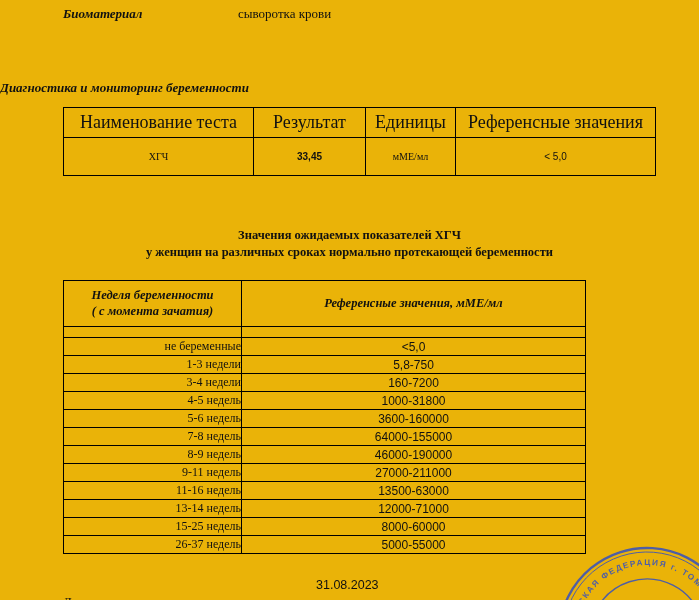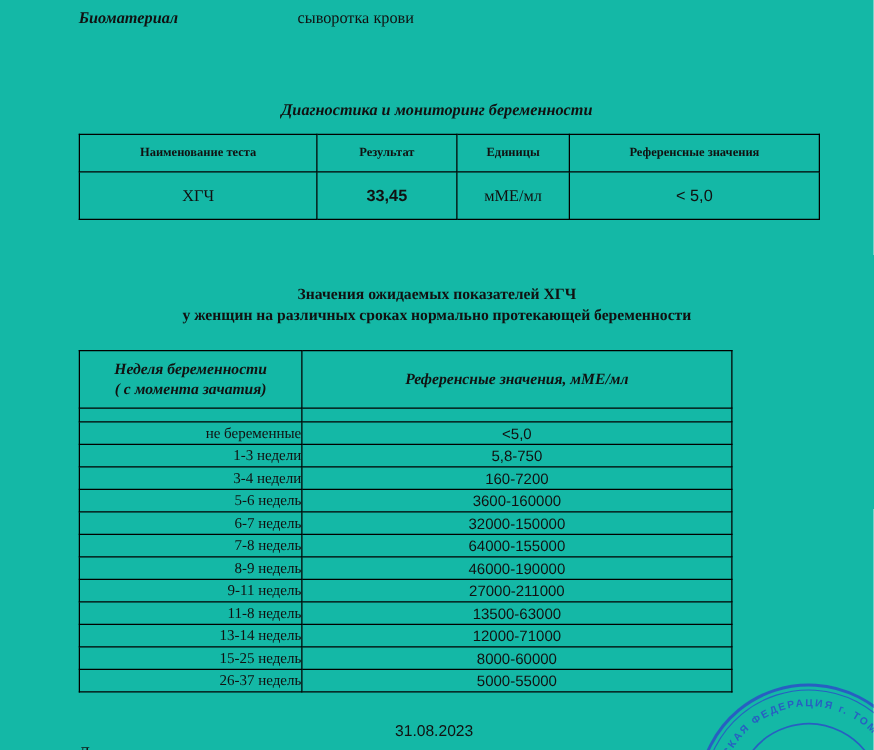--- a/index.html
+++ b/index.html
@@ -1,48 +1,48 @@
 <!DOCTYPE html>
 <html><head>
 <meta charset="utf-8">
 <style>
   * { margin: 0; padding: 0; box-sizing: border-box; }
   html, body { background: #ffffff; }
   .page {
     position: relative;
     width: 699px;
     height: 600px;
-    background: #14b8a6;
+    background: #eab308;
     overflow: hidden;
     font-family: "Liberation Serif", serif;
     color: #111111;
   }
 
   
   .bio-line { position: absolute; top: 6px; left: 63px; height: 18px; width: 560px; font-size: 13px; }
   .bio-label { position: absolute; left: 0; top: 0; font-weight: bold; font-style: italic; }
   .bio-value { position: absolute; left: 175px; top: 0; }
 
   
   .doc-title {
     position: absolute; top: 52px; left: 0; width: 100%;
     text-align: center; font-size: 15px; font-weight: bold; letter-spacing: 0.4px;
   }
   .doc-subtitle {
     position: absolute; top: 80px; left: 0; width: 100%;
-    text-align: center; font-size: 13px; font-weight: bold; font-style: italic;
+    font-size: 13px; font-weight: bold; font-style: italic;
   }
 
   
   table { border-collapse: collapse; table-layout: fixed; }
   td, th { border: 1px solid #000; text-align: center; vertical-align: middle; overflow: hidden; }
 
   .results-table { position: absolute; top: 107px; left: 63px; width: 592px; }
-  .results-table th { height: 30px; font-size: 10px; font-weight: bold; font-family: "Liberation Serif", serif; }
-  .results-table td { height: 38px; font-size: 13px; }
+  .results-table th { height: 30px; font-size: 18px; font-weight: normal; font-family: "Liberation Serif", serif; }
+  .results-table td { height: 38px; font-size: 10px; }
   .col-test { width: 190px; }
   .col-result { width: 112px; }
   .col-units { width: 90px; }
   .col-ref { width: 200px; }
   .cell-result { font-family: "Liberation Sans", sans-serif; font-weight: bold; text-align: center; }
   .cell-ref, .cell-units-val { font-family: "Liberation Sans", sans-serif; font-size: 12px; }
   .cell-units-serif { font-family: "Liberation Serif", serif; font-size: 12px; }
 
   .section-caption {
     position: absolute; left: 0; width: 100%;
@@ -134,41 +134,41 @@
       </tr>
       <tr>
         <td class="cell-week">1-3 недели</td>
         <td class="cell-range">5,8-750</td>
       </tr>
       <tr>
         <td class="cell-week">3-4 недели</td>
         <td class="cell-range">160-7200</td>
       </tr>
       <tr>
+        <td class="cell-week">4-5 недель</td>
+        <td class="cell-range">1000-31800</td>
+      </tr>
+      <tr>
         <td class="cell-week">5-6  недель</td>
         <td class="cell-range">3600-160000</td>
       </tr>
       <tr>
-        <td class="cell-week">6-7 недель</td>
-        <td class="cell-range">32000-150000</td>
-      </tr>
-      <tr>
         <td class="cell-week">7-8 недель</td>
         <td class="cell-range">64000-155000</td>
       </tr>
       <tr>
         <td class="cell-week">8-9 недель</td>
         <td class="cell-range">46000-190000</td>
       </tr>
       <tr>
         <td class="cell-week">9-11 недель</td>
         <td class="cell-range">27000-211000</td>
       </tr>
       <tr>
-        <td class="cell-week">11-8 недель</td>
+        <td class="cell-week">11-16 недель</td>
         <td class="cell-range">13500-63000</td>
       </tr>
       <tr>
         <td class="cell-week">13-14 недель</td>
         <td class="cell-range">12000-71000</td>
       </tr>
       <tr>
         <td class="cell-week">15-25 недель</td>
         <td class="cell-range">8000-60000</td>
       </tr>

